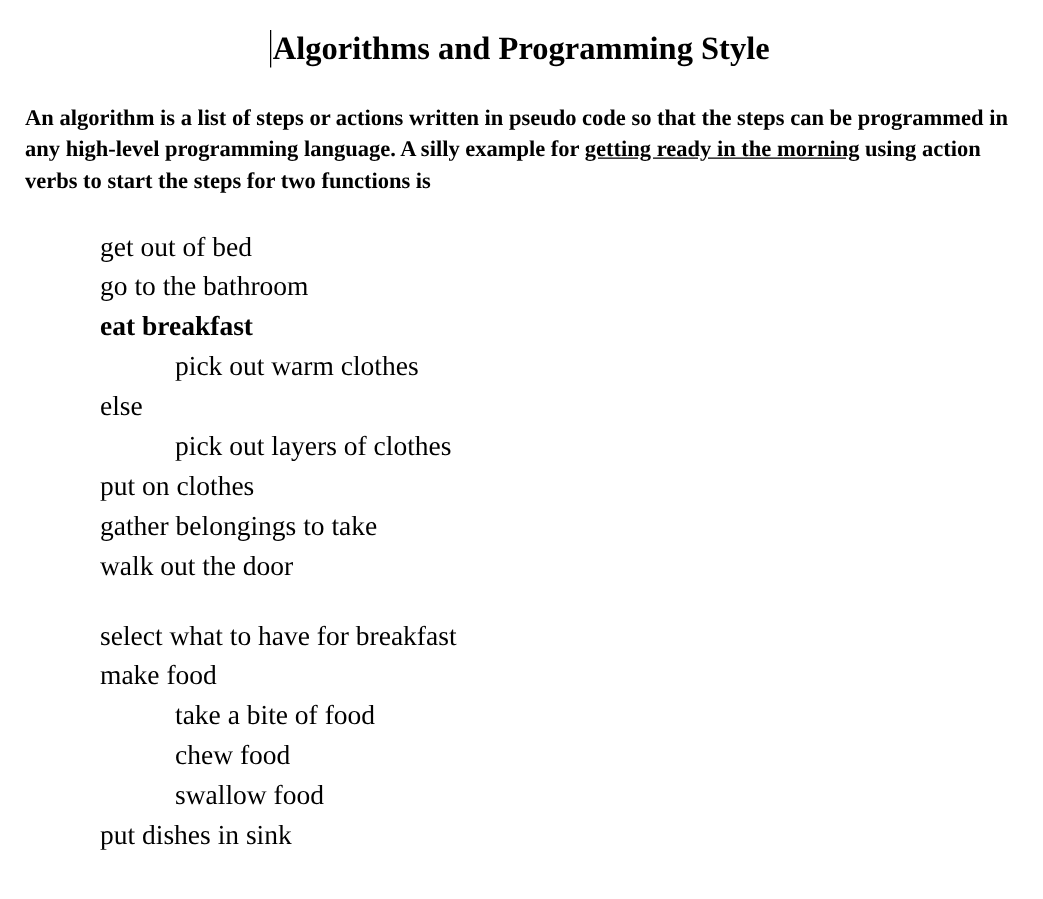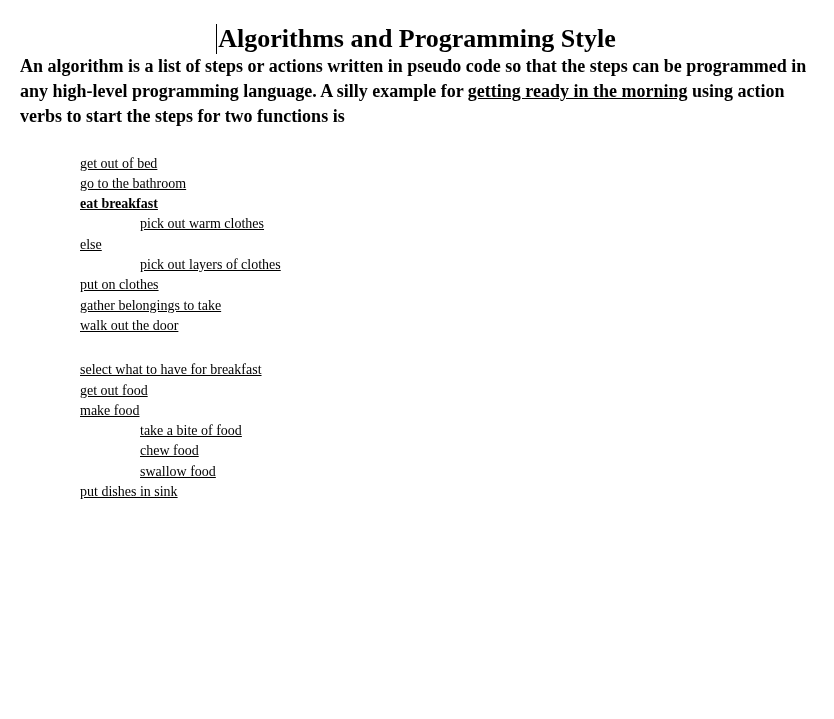--- a/index.html
+++ b/index.html
@@ -9,20 +9,21 @@
     }
     body {
       font-family: Georgia, 'Times New Roman', Times, serif;
       background: #ffffff;
       padding: 24px 20px 40px 20px;
       width: 834px;
       color: #000000;
     }
     .title-wrap {
       text-align: center;
+      margin-bottom: 28px;
       position: relative;
     }
     .title {
       font-size: 26px;
       font-weight: bold;
       display: inline-block;
       position: relative;
     }
     .cursor-mark {
       position: absolute;
@@ -42,23 +43,22 @@
       text-decoration: underline;
     }
     .section-heading {
       font-size: 18px;
       font-weight: bold;
       text-decoration: underline;
       margin-left: 12px;
       margin-bottom: 4px;
     }
     .steps {
-      font-size: 14px;
+      font-size: 22px;
       line-height: 1.45;
-      text-decoration: underline;
     }
     .step {
       white-space: pre;
       font-family: Georgia, 'Times New Roman', Times, serif;
       padding-left: 60px;
     }
     .step .ind1 {
       display: inline-block;
       width: 60px;
     }
@@ -93,20 +93,19 @@
       <div class="step"><span class="ind1"></span><span class="">pick out layers of clothes</span></div>
       <div class="step"><span class="">put on clothes</span></div>
       <div class="step"><span class="">gather belongings to take</span></div>
       <div class="step"><span class="">walk out the door</span></div>
     </div>
 </div>
 
 <div class="block">
   <div class="steps" id="eat-steps">
       <div class="step"><span class="">select what to have for breakfast</span></div>
-      <div class="step"><span class="">get out food</span></div>
       <div class="step"><span class="">make food</span></div>
       <div class="step"><span class="ind1"></span><span class="">take a bite of food</span></div>
       <div class="step"><span class="ind1"></span><span class="">chew food</span></div>
       <div class="step"><span class="ind1"></span><span class="">swallow food</span></div>
       <div class="step"><span class="">put dishes in sink</span></div>
     </div>
 </div>
 
 </body></html>

